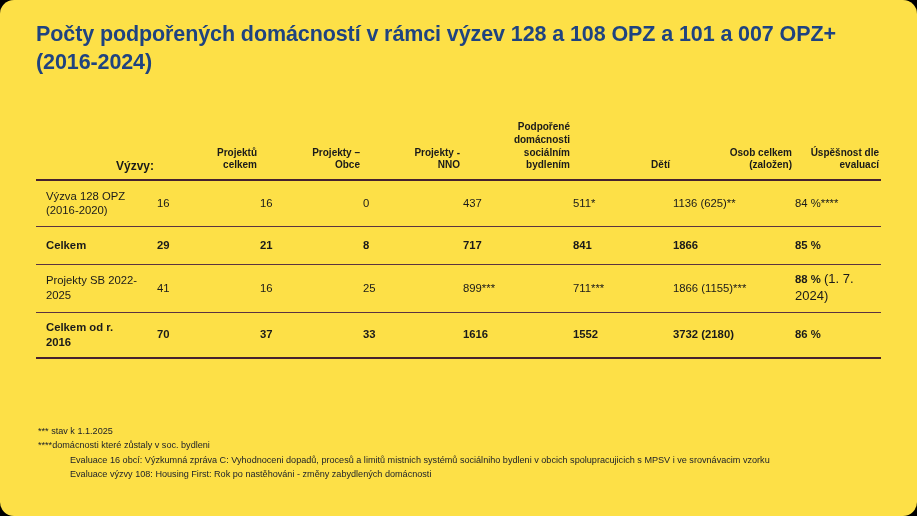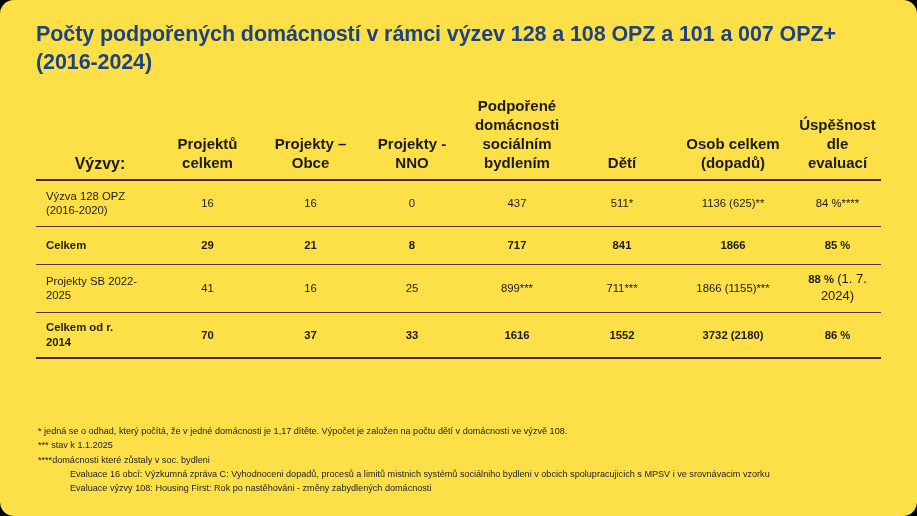--- a/index.html
+++ b/index.html
@@ -53,39 +53,39 @@
   table.main col.c0 { width: 120px; }
   table.main col.c1 { width: 103px; }
   table.main col.c2 { width: 103px; }
   table.main col.c3 { width: 100px; }
   table.main col.c4 { width: 110px; }
   table.main col.c5 { width: 100px; }
   table.main col.c6 { width: 122px; }
   table.main col.c7 { width: 87px; }
 
   thead th {
-    font-size: 15px;
+    font-size: 10px;
     font-weight: bold;
-    text-align: center;
+    text-align: right;
     vertical-align: bottom;
     padding: 0 2px 7px 2px;
     line-height: 1.27;
     border-bottom: 2.6px solid #46212f;
   }
   thead th.first {
-    text-align: center;
-    font-size: 16px;
+    text-align: right;
+    font-size: 12px;
     padding-left: 10px;
     padding-bottom: 5px;
   }
   thead tr { height: 84px; }
 
   tbody td {
     font-size: 11.3px;
-    text-align: center;
+    text-align: left;
     vertical-align: middle;
     border-bottom: 1.1px solid #5a3340;
     line-height: 1.3;
   }
   tbody td.label {
     text-align: left;
     padding-left: 10px;
     padding-right: 4px;
   }
   tbody tr.bold td { font-weight: bold; }
@@ -152,21 +152,21 @@
             <span>Podpořené</span><br>
             <span>domácnosti</span><br>
             <span>sociálním</span><br>
             <span>bydlením</span>
           </th>
           <th>
             <span>Dětí</span>
           </th>
           <th>
             <span>Osob celkem</span><br>
-            <span>(dopadů)</span>
+            <span>(založen)</span>
           </th>
           <th>
             <span>Úspěšnost dle</span><br>
             <span>evaluací</span>
           </th>
         </tr>
       </thead>
       <tbody>
 
         <tr class="r1">
@@ -210,36 +210,35 @@
           <td>1866 (1155)***</td>
           <td>
             <span style="font-weight:bold">88 %</span>
             <span class="smallnote">(1. 7. 2024)</span>
           </td>
         </tr>
 
         <tr class="r5 bold last">
           <td class="label">
             <span>Celkem od r.</span><br>
-            <span>2014</span>
+            <span>2016</span>
           </td>
           <td>70</td>
           <td>37</td>
           <td>33</td>
           <td>1616</td>
           <td>1552</td>
           <td>3732 (2180)</td>
           <td><span>86 %</span></td>
         </tr>
 
       </tbody>
     </table>
   </div>
 
   <div id="footnotes">
-    <div class="fn">* jedná se o odhad, který počítá, že v jedné domácnosti je 1,17 dítěte. Výpočet je založen na počtu dětí v domácnosti ve výzvě 108.</div>
     <div class="fn">*** stav k 1.1.2025</div>
     <div class="fn">****domácnosti které zůstaly v soc. bydleni</div>
     <div class="fn indent">Evaluace 16 obcí: Výzkumná zpráva C: Vyhodnoceni dopadů, procesů a limitů mistnich systémů sociálniho bydleni v obcich spolupracujicich s MPSV i ve srovnávacim vzorku</div>
     <div class="fn indent">Evaluace výzvy 108: Housing First: Rok po nastěhováni - změny zabydlených domácnosti</div>
   </div>
 
 </div>
 
 </body></html>

